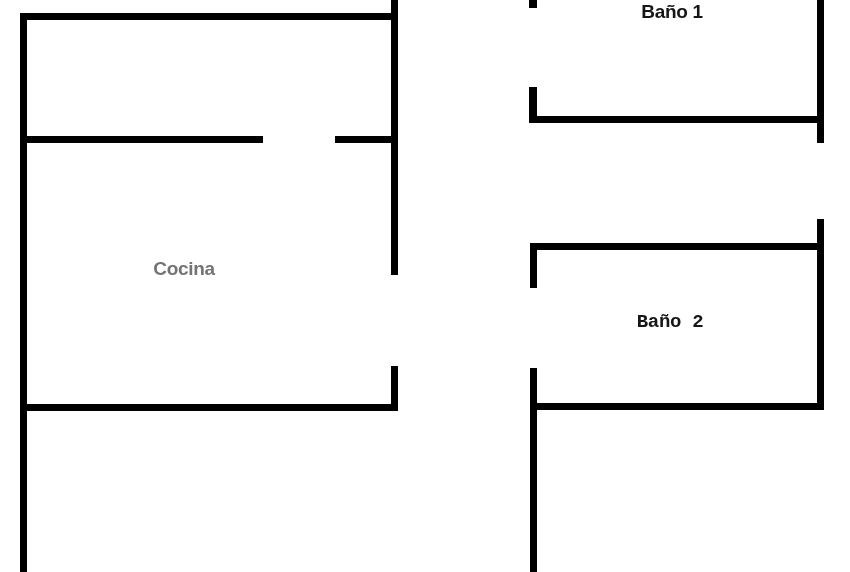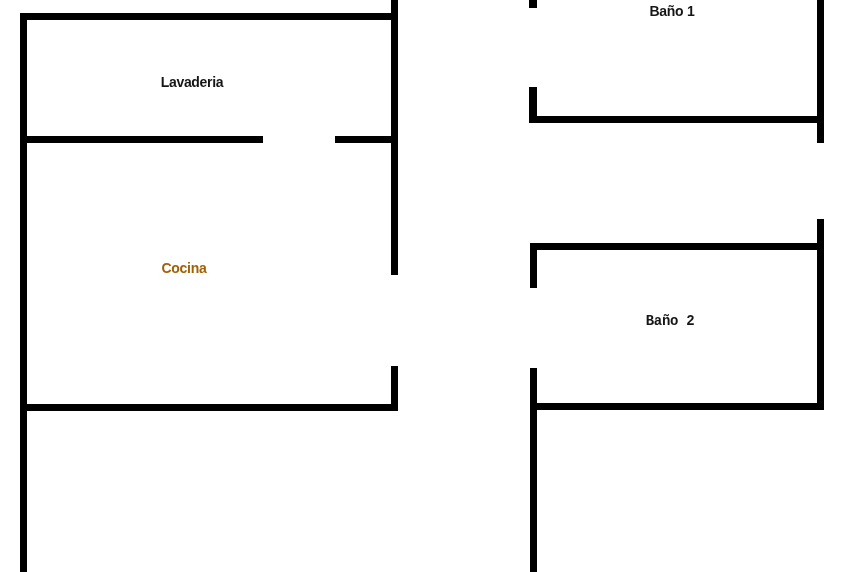--- a/index.html
+++ b/index.html
@@ -18,21 +18,21 @@
     background: #ffffff;
   }
   .wall {
     position: absolute;
     background: #000000;
   }
   .room-label {
     position: absolute;
     transform: translate(-50%, -50%);
     font-weight: bold;
-    font-size: 14px;
+    font-size: 19px;
     letter-spacing: -0.3px;
     color: #161616;
     white-space: nowrap;
     line-height: 1.1;
   }
 </style>
 </head>
 <body>
 
 <div id="floor-plan" style="background: rgb(255, 255, 255);">
@@ -47,17 +47,16 @@
       <div class="wall" style="left: 529px; top: 0px; width: 8px; height: 8px; background: rgb(0, 0, 0);"></div>
       <div class="wall" style="left: 529px; top: 87px; width: 8px; height: 36px; background: rgb(0, 0, 0);"></div>
       <div class="wall" style="left: 529px; top: 116px; width: 295px; height: 7px; background: rgb(0, 0, 0);"></div>
       <div class="wall" style="left: 817px; top: 0px; width: 7px; height: 143px; background: rgb(0, 0, 0);"></div>
       <div class="wall" style="left: 817px; top: 219px; width: 7px; height: 191px; background: rgb(0, 0, 0);"></div>
       <div class="wall" style="left: 531px; top: 243px; width: 293px; height: 7px; background: rgb(0, 0, 0);"></div>
       <div class="wall" style="left: 530px; top: 243px; width: 7px; height: 45px; background: rgb(0, 0, 0);"></div>
       <div class="wall" style="left: 530px; top: 368px; width: 7px; height: 204px; background: rgb(0, 0, 0);"></div>
       <div class="wall" style="left: 531px; top: 403px; width: 293px; height: 7px; background: rgb(0, 0, 0);"></div>
     </div>
-  <span class="room-label" style="left: 192px; top: 83px; color: rgb(22, 22, 22);">Lavaderia</span>
-  <span class="room-label" style="left: 184px; top: 269px; color: #a16207;">Cocina</span>
+  <span class="room-label" style="left: 184px; top: 269px; color: #737373;">Cocina</span>
   <span class="room-label" style="left: 672px; top: 12px; color: rgb(22, 22, 22);">Baño 1</span>
   <span class="room-label" style="left: 670px; top: 322px; color: rgb(22, 22, 22); font-family: Liberation Mono, monospace;">Baño 2</span>
 </div>
 
 </body></html>

